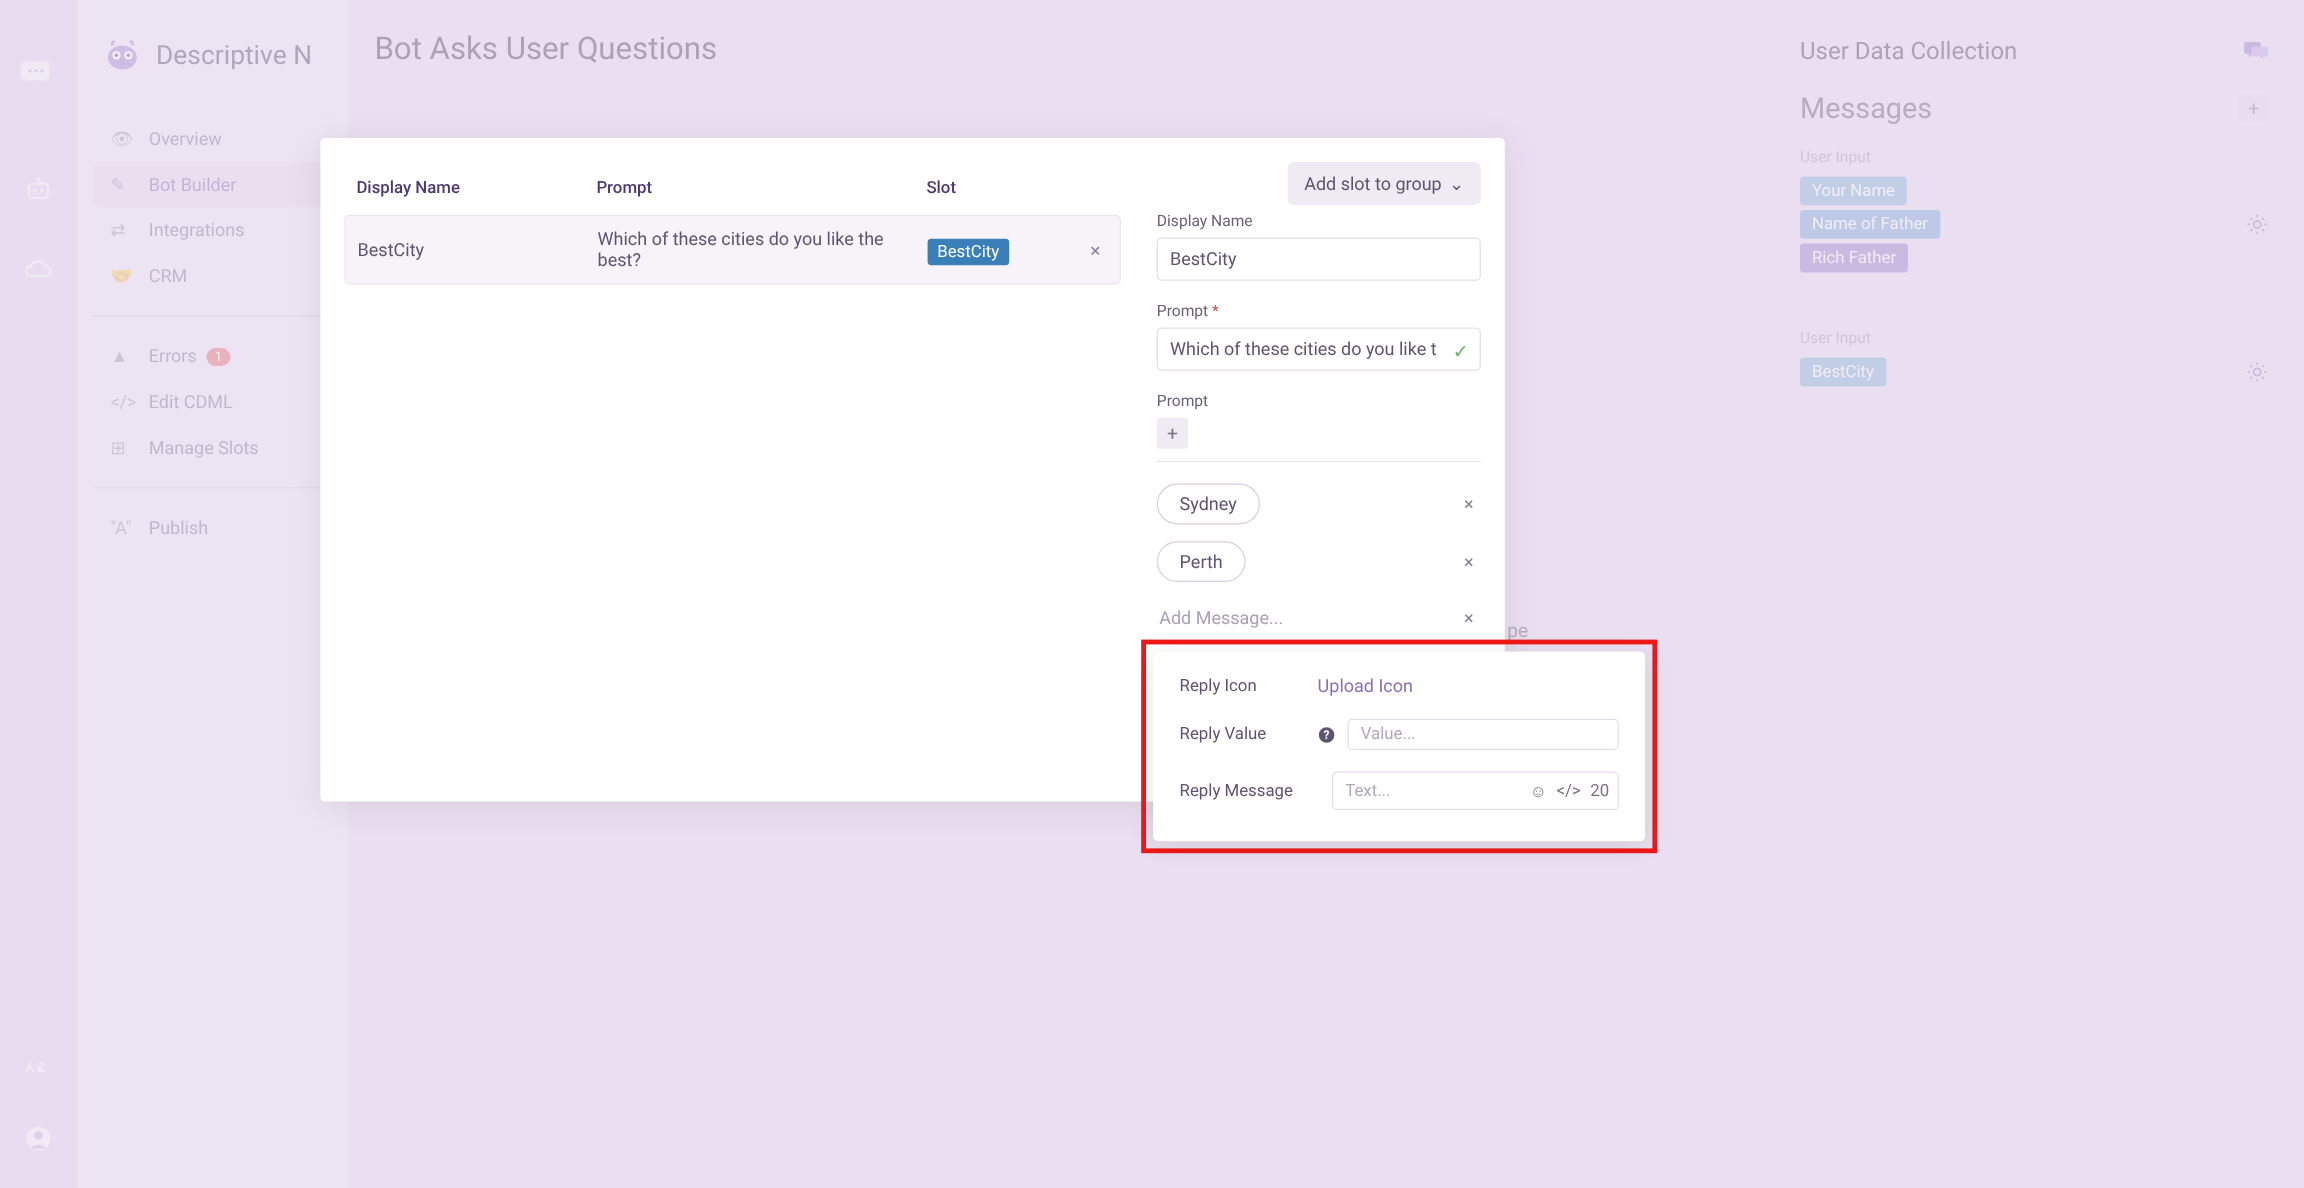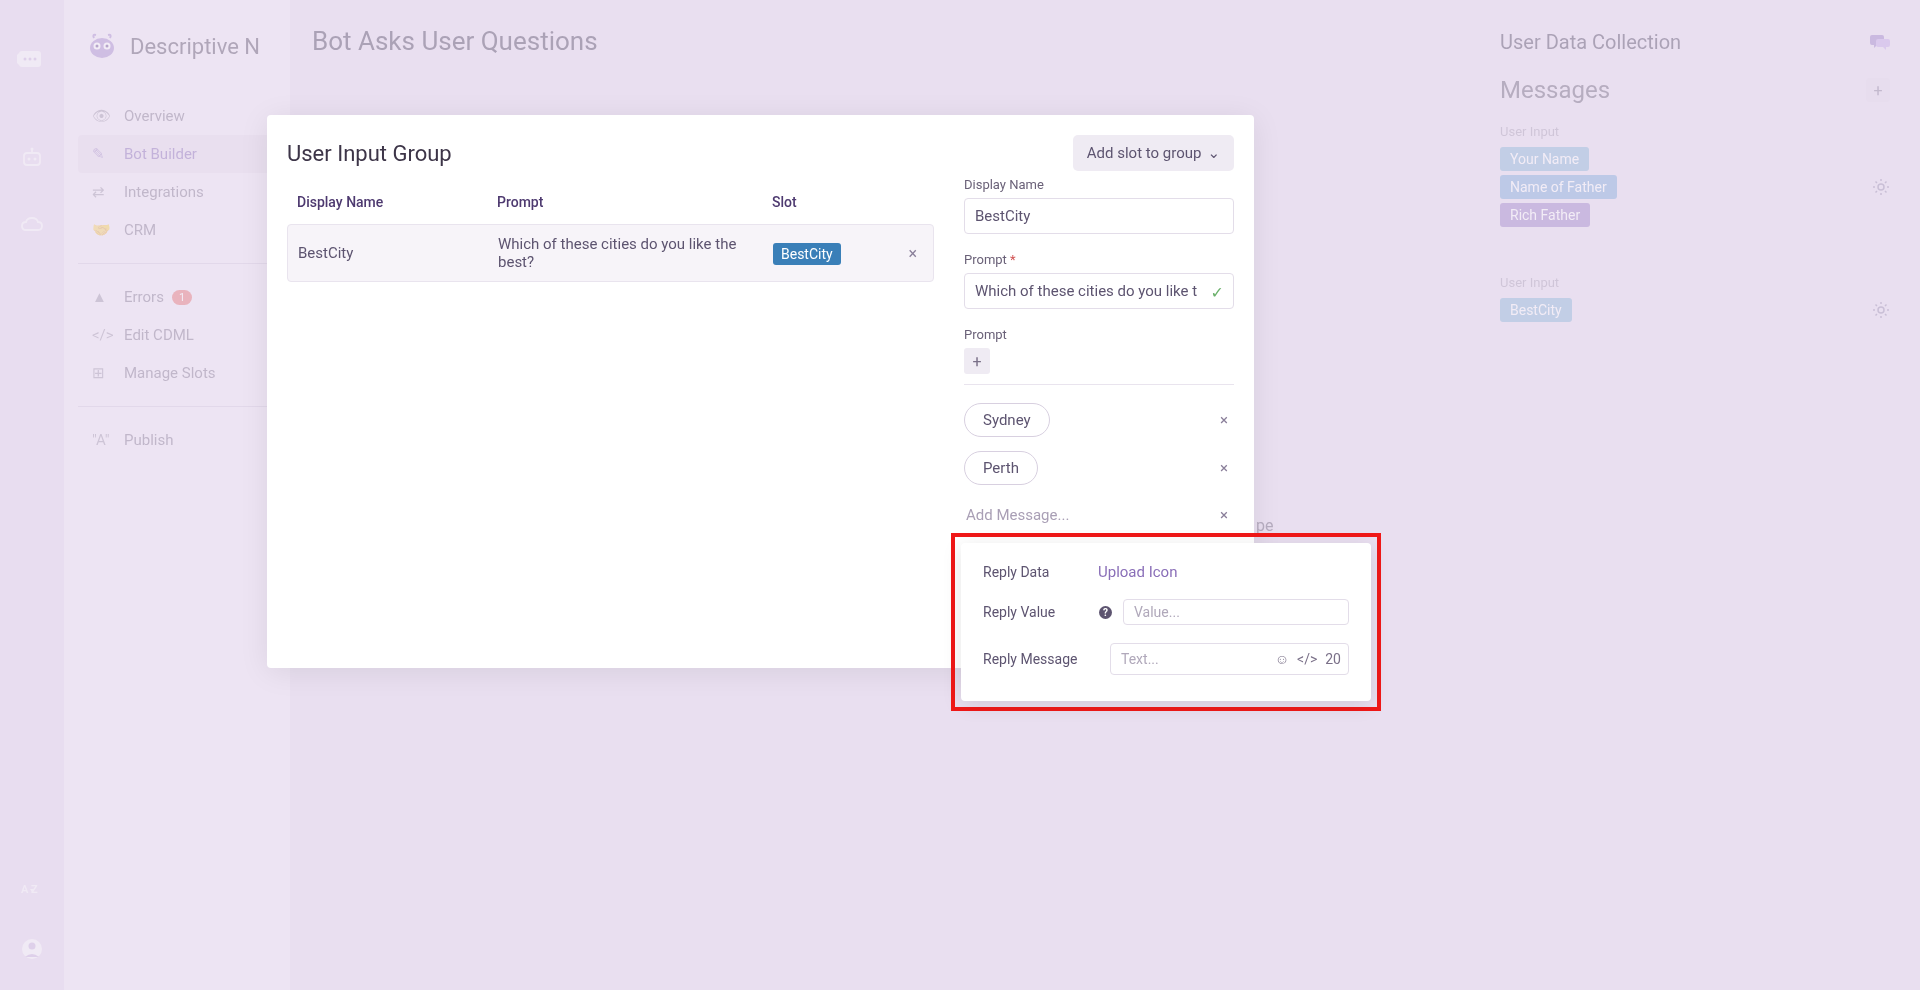--- a/index.html
+++ b/index.html
@@ -234,21 +234,20 @@
     </span>
   </div>
 </div>
 
 <span class="pe-text">pe</span>
 
 <div class="dim-overlay"></div>
 
 <div class="modal">
   <div class="modal-left">
-    <div class="modal-title">User Input Group</div>
     <div class="modal-addslot">
       <span>Add slot to group</span>
       <span>⌄</span>
     </div>
     <div class="table-header">
       <div class="col1">Display Name</div>
       <div class="col2">Prompt</div>
       <div class="col3">Slot</div>
     </div>
     <div class="table-row">
@@ -280,21 +279,21 @@
     <div class="add-msg-row">
       <span class="add-msg">Add Message...</span>
       <span class="choice-x">×</span>
     </div>
   </div>
 </div>
 
 <div class="reply-popover-wrap">
   <div class="reply-popover">
     <div class="reply-row">
-      <span class="reply-label">Reply Data</span>
+      <span class="reply-label">Reply Icon</span>
       <span class="upload-link">Upload Icon</span>
     </div>
     <div class="reply-row">
       <span class="reply-label">Reply Value</span>
       <span class="reply-help">
         <svg width="15" height="15" viewBox="0 0 15 15">
             <circle cx="7.5" cy="7.5" r="6.5" fill="#5d5470"></circle>
             <text x="7.5" y="11" font-size="10" fill="#fff" text-anchor="middle" font-weight="700">?</text>
           </svg>
       </span>

